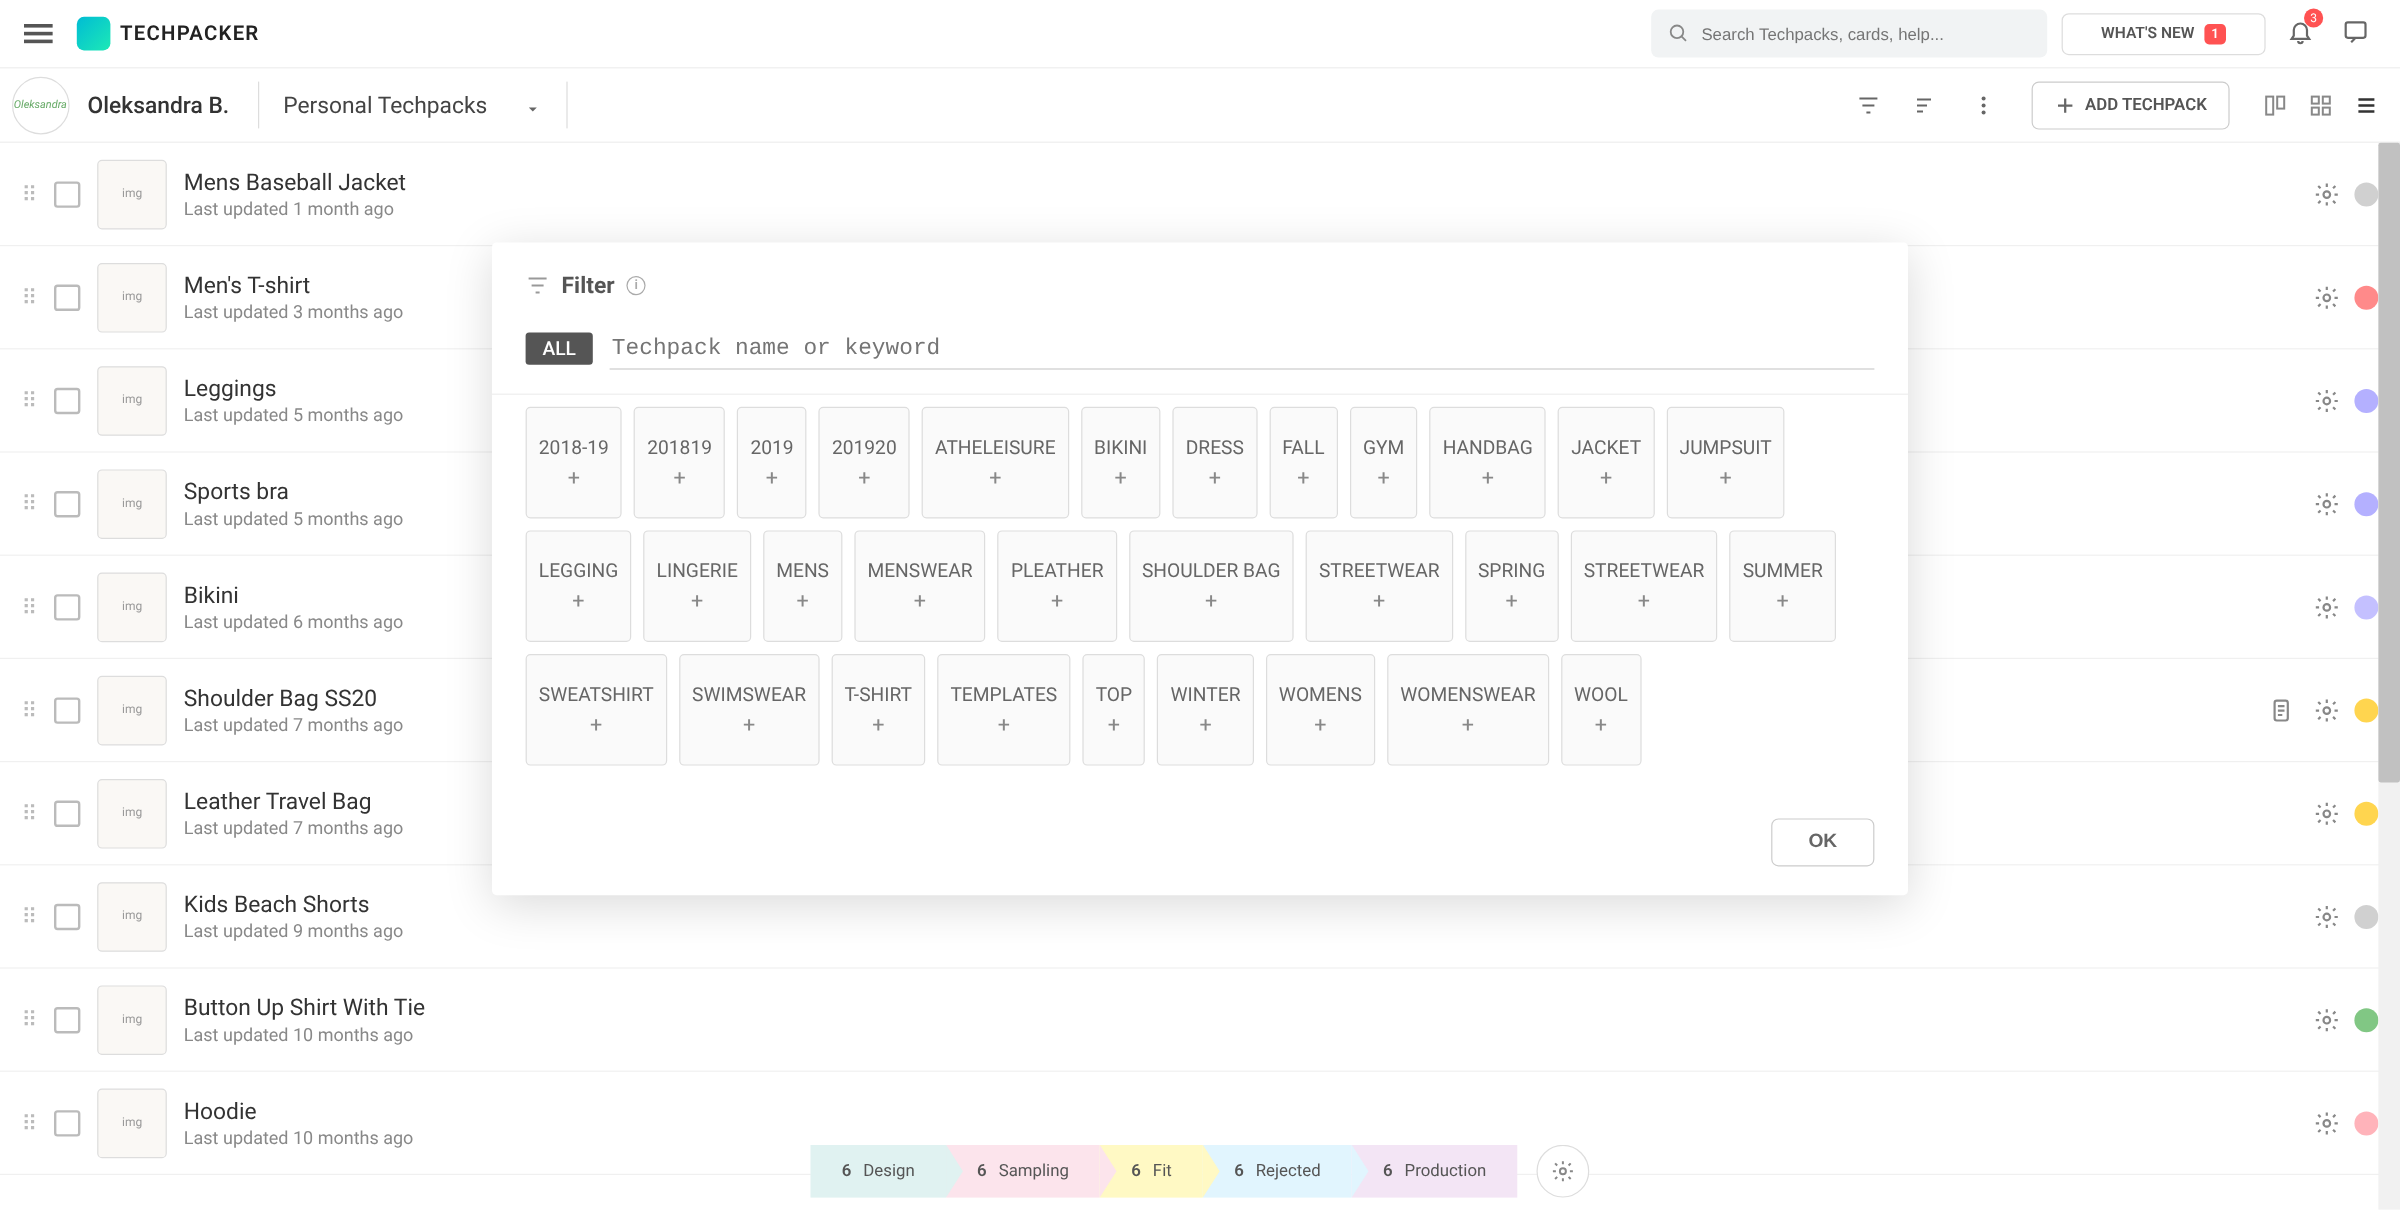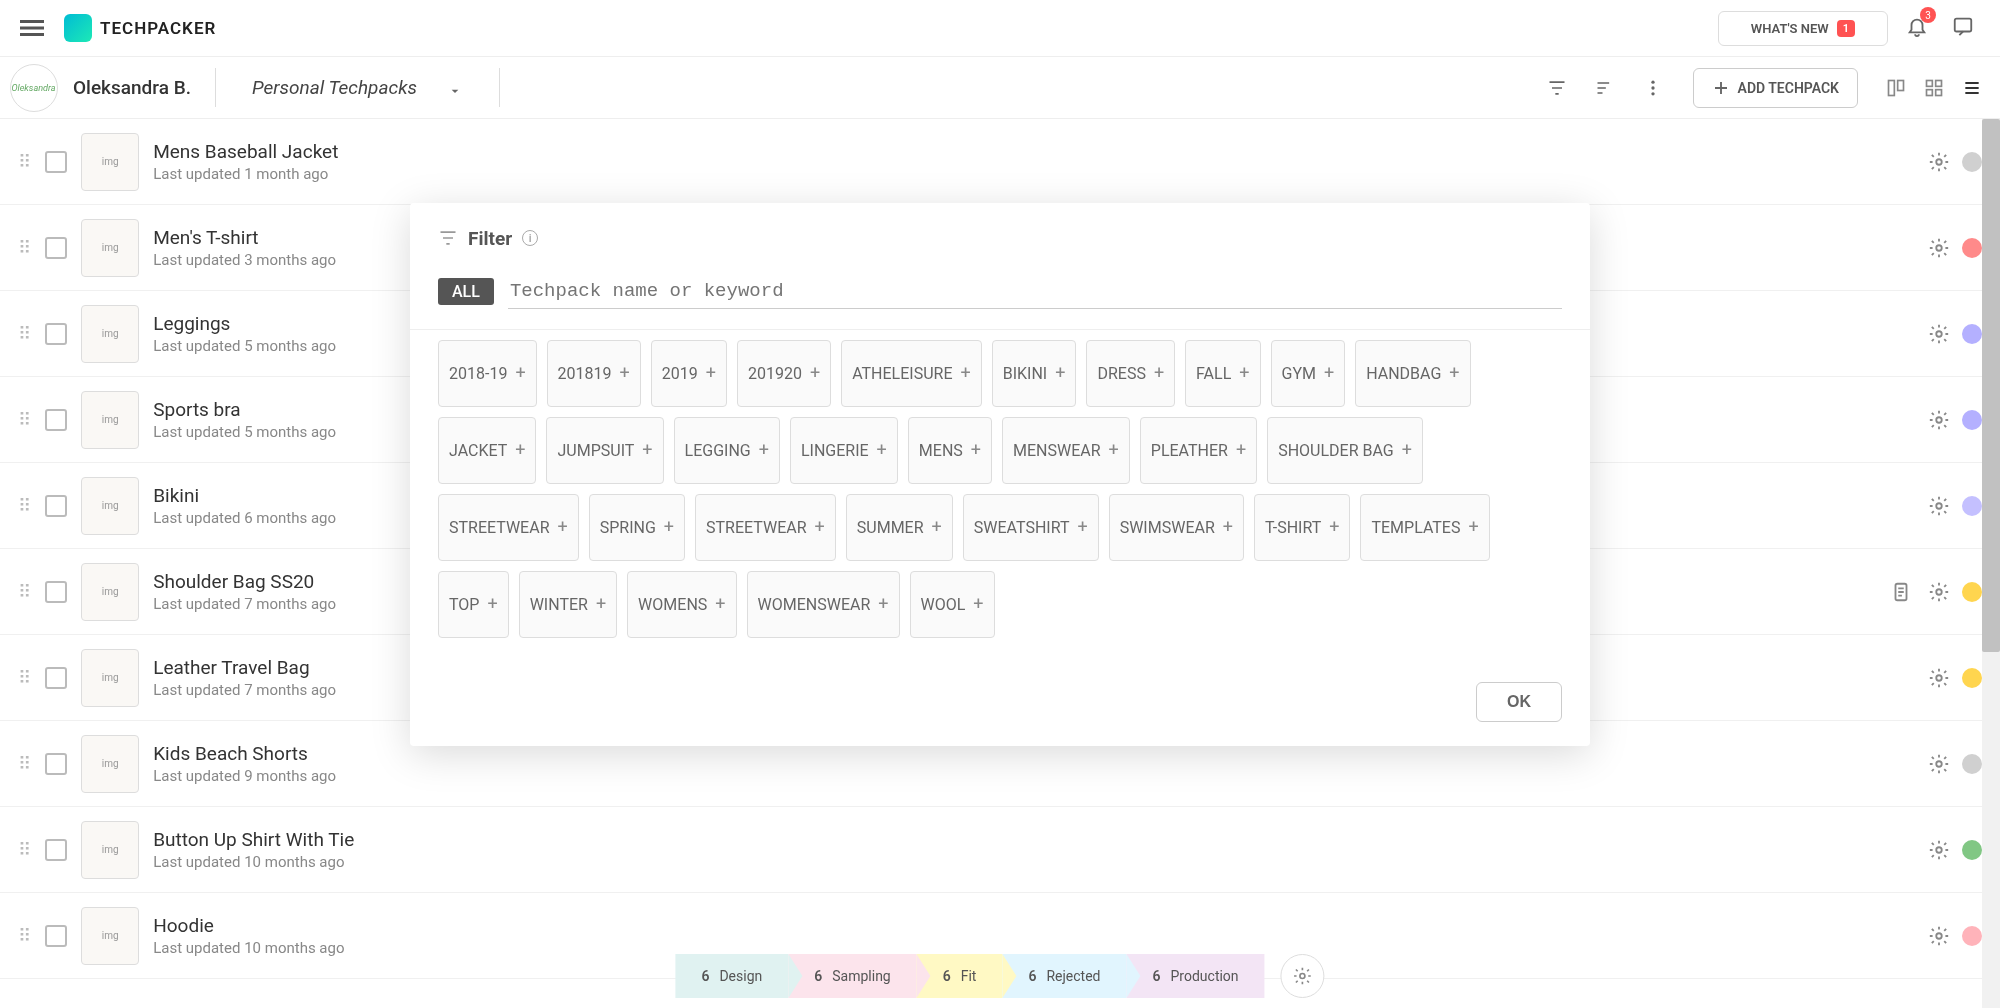--- a/index.html
+++ b/index.html
@@ -101,25 +101,24 @@
       color: #6a6;
       margin-right: 15px;
     }
     .owner-name { font-size: 19px; font-weight: 500; color: #333; margin-right: 24px; }
     .workspace-select {
       display: flex;
       align-items: flex-end;
       gap: 30px;
       font-size: 19px;
       color: #444;
-      padding: 8px 36px;
+      padding: 8px 20px;
       border-left: 1px solid #ddd;
       border-right: 1px solid #ddd;
       cursor: pointer;
-      font-style: italic;
     }
     .toolbar-right { margin-left: auto; display: flex; align-items: center; gap: 8px; }
     .tool-icon-btn {
       width: 40px; height: 40px;
       display: flex;
       align-items: center;
       justify-content: center;
       color: #666;
       cursor: pointer;
       border-radius: 4px;
@@ -268,20 +267,21 @@
       display: flex;
       align-items: center;
       gap: 8px;
       border: 1px solid #ddd;
       border-radius: 4px;
       padding: 23px 10px;
       font-size: 16px;
       color: #666;
       cursor: pointer;
       background: #fafafa;
+      flex-direction: column;
     }
     .tag-plus { font-size: 18px; color: #888; line-height: 1; }
     .modal-footer {
       display: flex;
       justify-content: flex-end;
       padding: 16px 28px 24px;
     }
     .ok-btn {
       padding: 10px 30px;
       font-size: 16px;
@@ -374,20 +374,27 @@
         <rect y="4" width="24" height="3"></rect>
         <rect y="10.5" width="24" height="3"></rect>
         <rect y="17" width="24" height="3"></rect>
       </svg>
   </div>
   <div class="logo">
     <div class="logo-img"></div>
     <span class="logo-text">TECHPACKER</span>
   </div>
   <div class="navbar-right">
+    <div class="search-box">
+      <svg width="18" height="18" viewBox="0 0 24 24" fill="none" stroke="#888" stroke-width="2">
+          <circle cx="10" cy="10" r="7"></circle>
+          <line x1="20" y1="20" x2="15" y2="15"></line>
+        </svg>
+      <input type="text" placeholder="Search Techpacks, cards, help..." style="">
+    </div>
     <div class="whats-new">
       <span>WHAT'S NEW</span>
       <span class="badge-count">1</span>
     </div>
     <div class="nav-icon bell-wrap">
       <svg width="22" height="22" viewBox="0 0 24 24" fill="none" stroke="#666" stroke-width="2">
           <path d="M18 16v-5a6 6 0 10-12 0v5l-2 3h16l-2-3z"></path>
           <path d="M10 21a2 2 0 004 0"></path>
         </svg>
       <span class="bell-dot">3</span>

